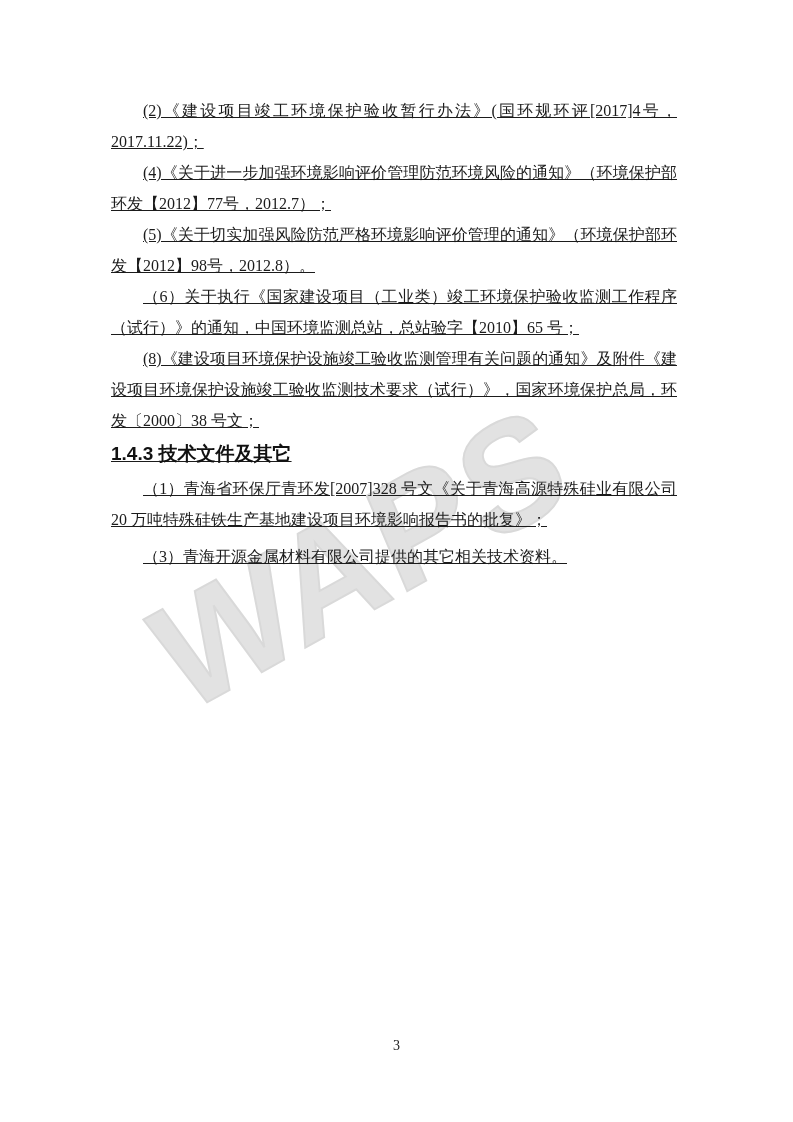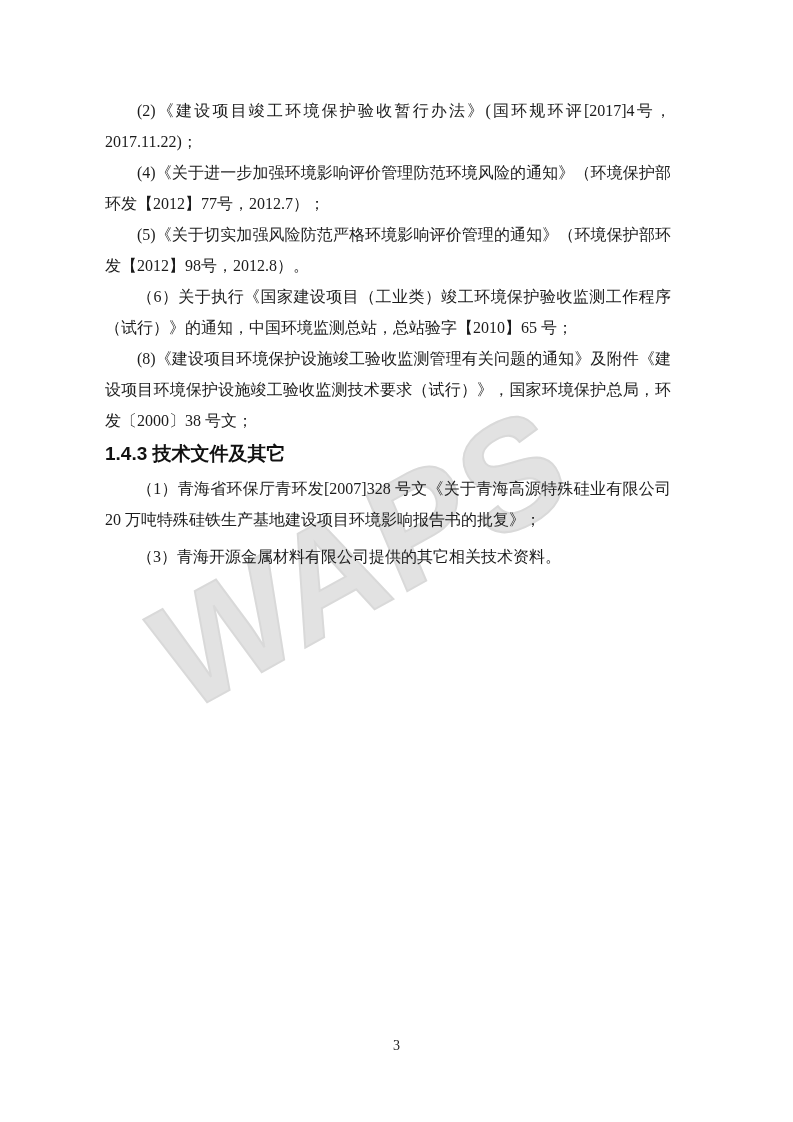--- a/index.html
+++ b/index.html
@@ -29,29 +29,30 @@
     line-height: 160px;
     letter-spacing: 2px;
     color: var(--watermark, #e2e2e2);
     -webkit-text-stroke: 2px #d9d9d9;
     z-index: 0;
     user-select: none;
     pointer-events: none;
   }
   .content {
     position: absolute;
-    left: 105px;
+    left: 111px;
     top: 95px;
     width: 566px;
     z-index: 1;
     color: var(--text, #1b1b1b);
     font-size: 16px;
     line-height: 31px;
     text-align: justify;
     text-justify: inter-ideograph;
+    text-decoration: underline;
   }
   .para {
     margin: 0;
     text-indent: 2em;
   }
   .para.gap-top {
     margin-top: 6px;
   }
   .heading {
     margin: 2px 0 4px 0;

